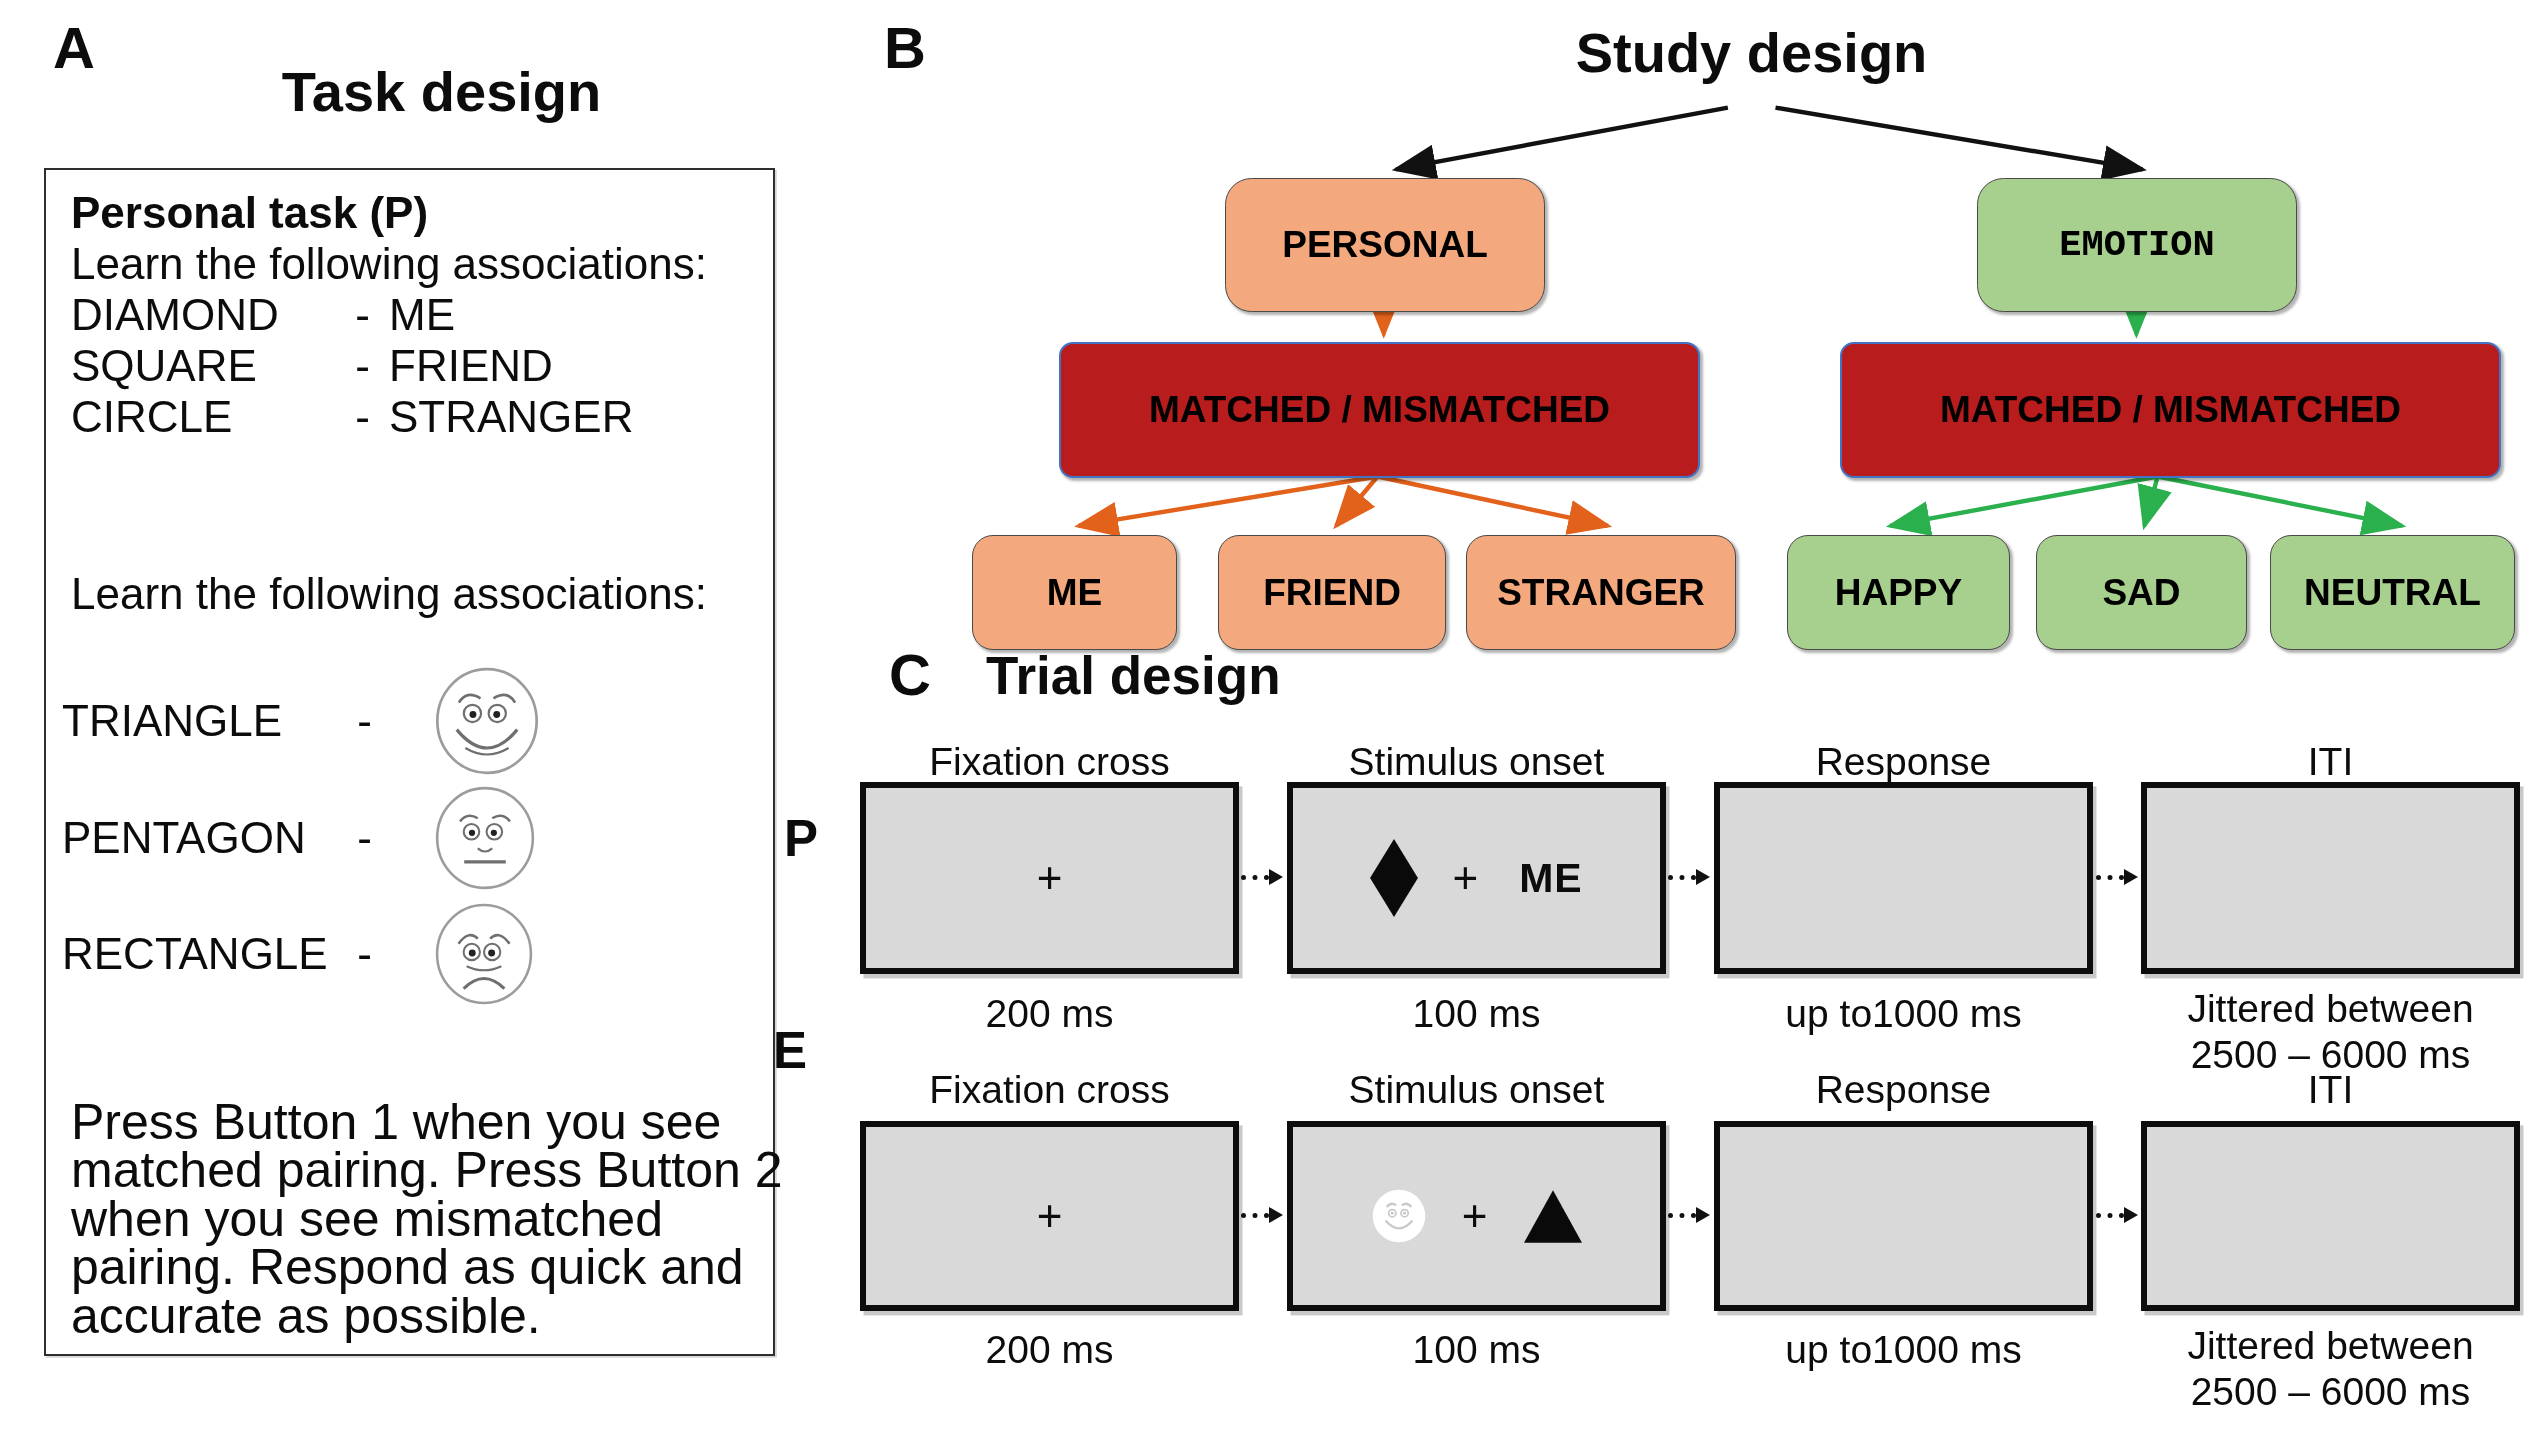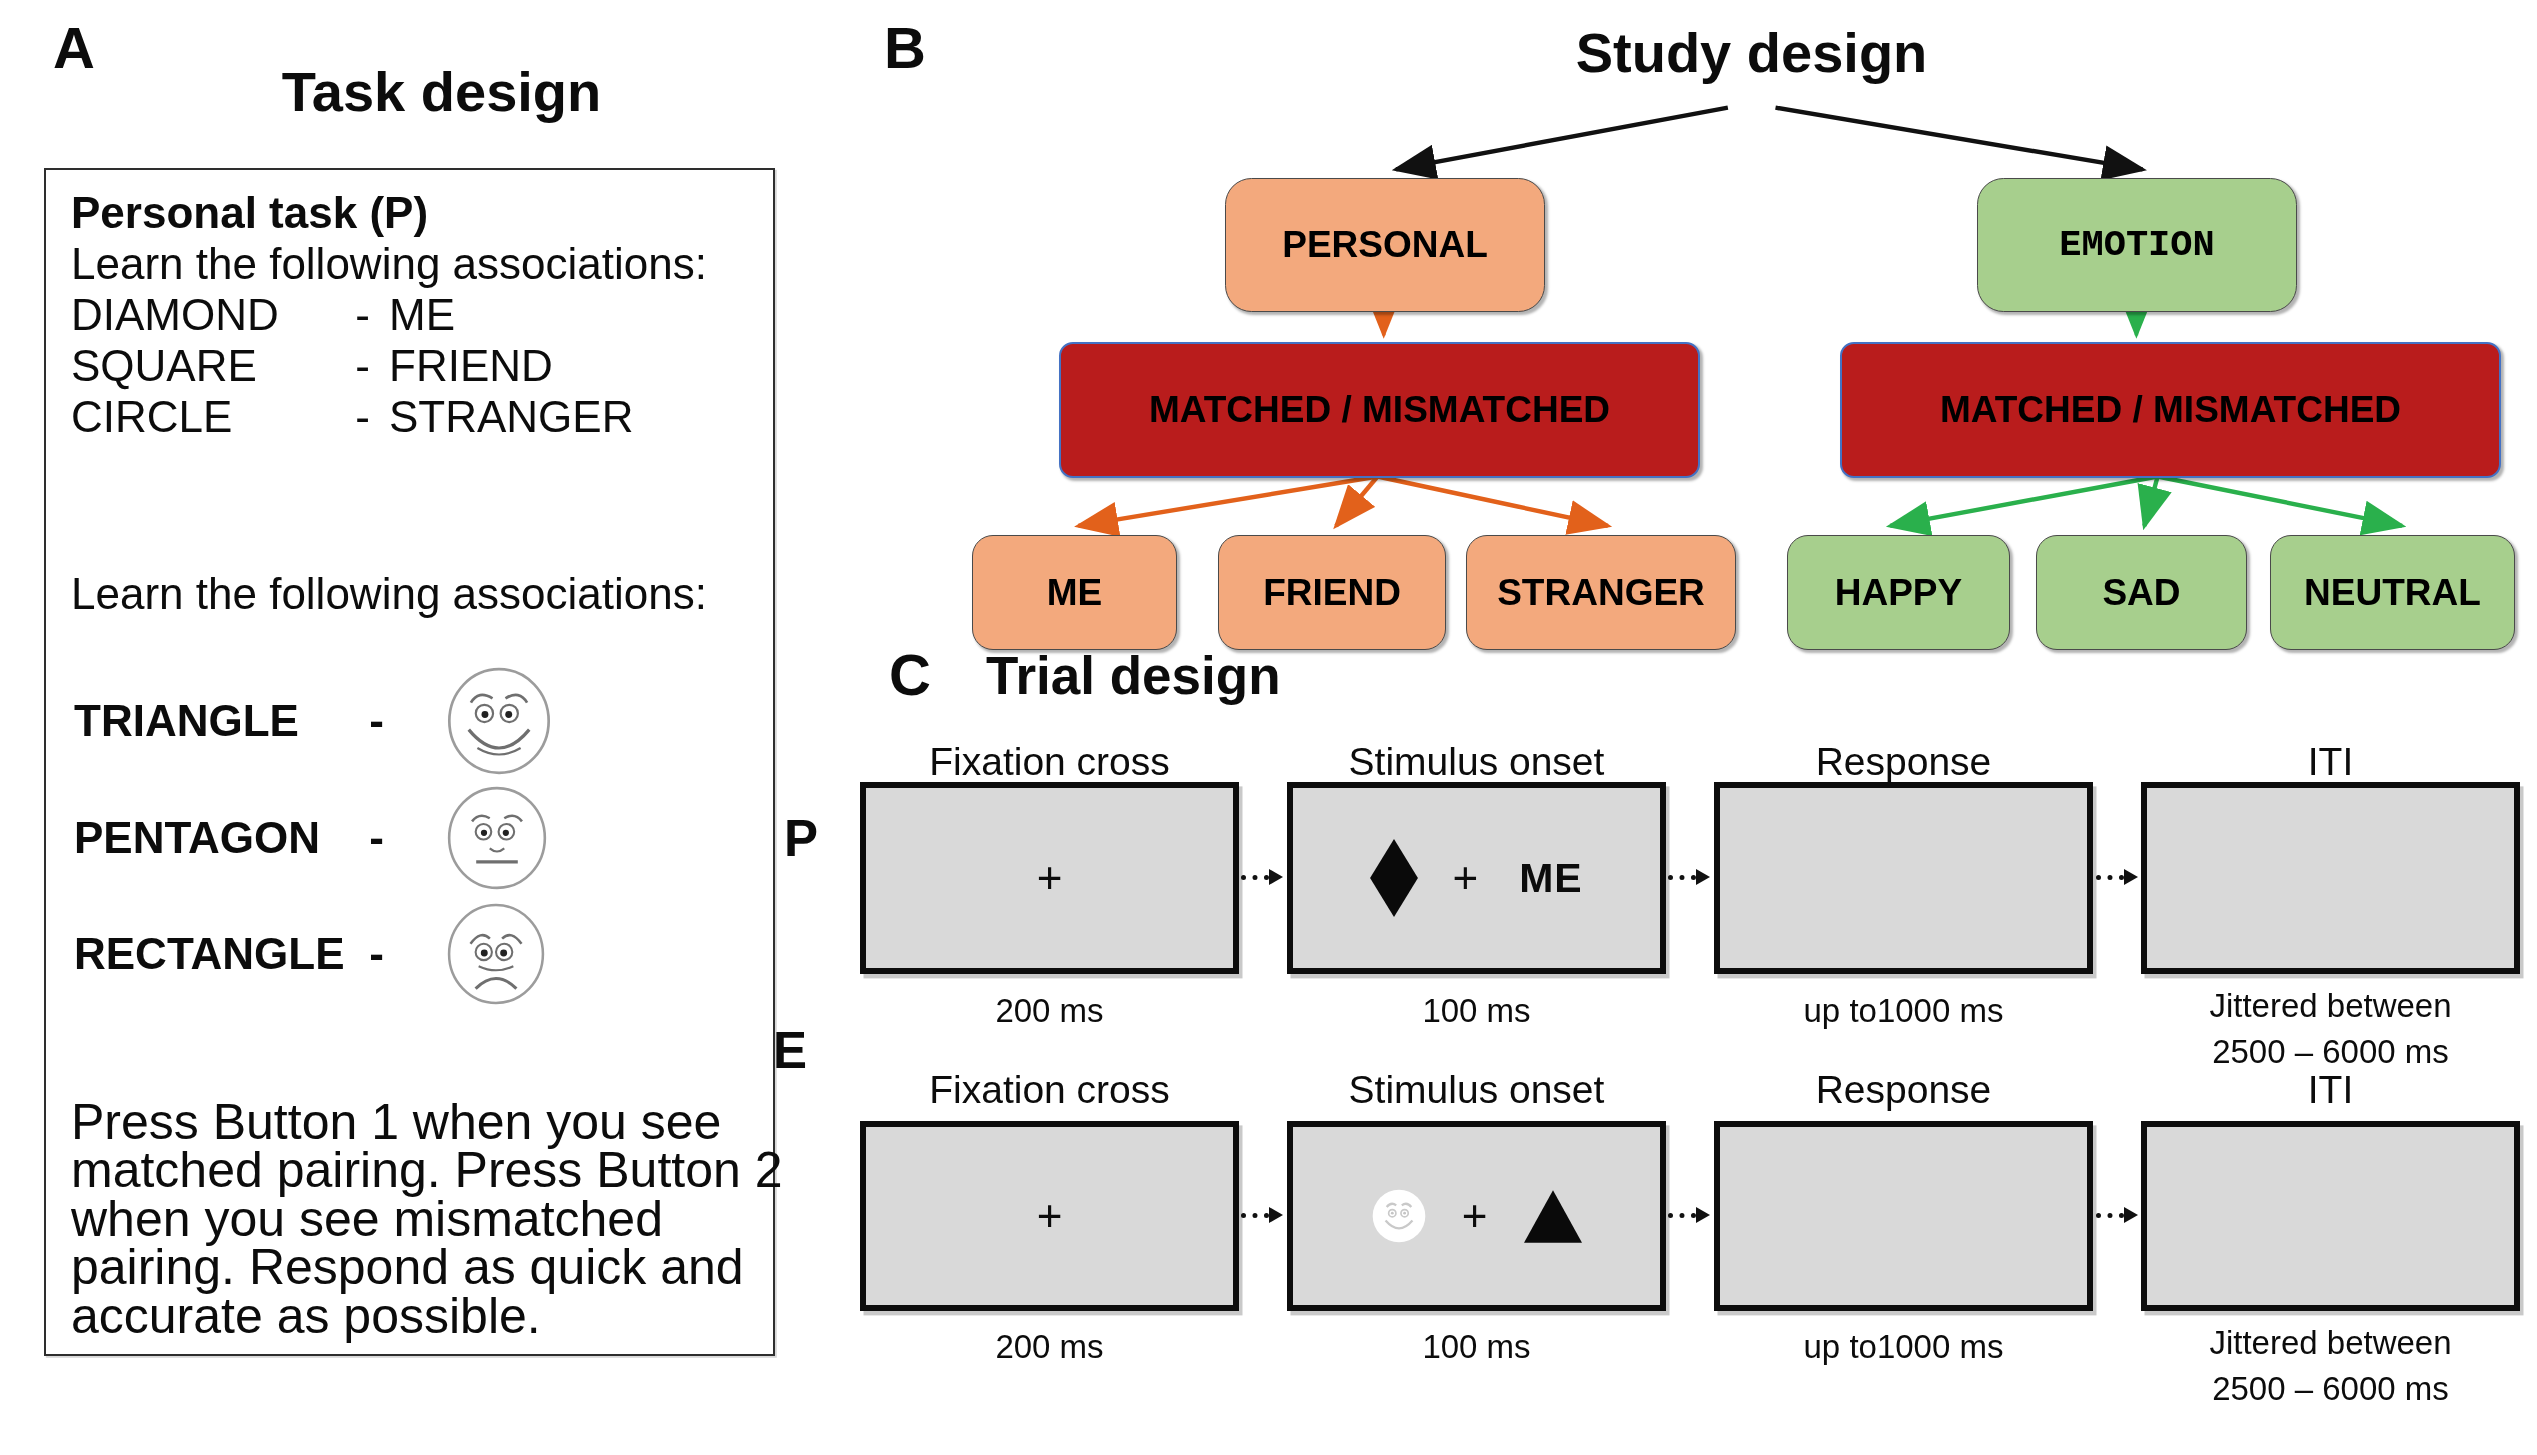--- a/index.html
+++ b/index.html
@@ -7,40 +7,40 @@
        font-family:"Liberation Sans","DejaVu Sans",sans-serif;color:#0c0c0c;}
   .panel-label{position:absolute;font-size:58px;font-weight:700;line-height:1;}
   .fig-title{position:absolute;font-size:56px;font-weight:700;line-height:1;text-align:center;}
   
   #taskbox{position:absolute;left:44px;top:168px;width:727px;height:1184px;
            border:2.6px solid #2e2e2e;background:#fff;box-shadow:1.8px 1.8px 0 #d8d8d8;}
   .a-line{position:absolute;left:25px;font-size:44px;line-height:1.15;white-space:nowrap;}
   .a-bold{font-weight:700;}
   .pair-row{position:absolute;left:25px;display:grid;grid-template-columns:265px 53px auto;font-size:44px;}
   .pair-row .dash{text-align:center;}
-  .assoc-row{position:absolute;left:28px;height:115px;display:flex;align-items:center;font-size:44px;font-weight:bold;}
+  .assoc-row{position:absolute;left:16px;height:115px;display:flex;align-items:center;font-size:44px;}
   .assoc-row .word{width:278px;}
   .assoc-row .dash{width:49px;text-align:center;}
   .assoc-row svg{margin-left:44px;}
   .instr-line{position:absolute;left:25px;font-size:50px;line-height:1.1;white-space:nowrap;}
   
   .node{position:absolute;display:flex;align-items:center;justify-content:center;
         font-weight:700;font-size:37px;text-align:center;color:#000;
         box-shadow:2.6px 2.6px 2.6px rgba(0,0,0,0.30);}
   .node-orange{background:#F3A97D;border:1.8px solid #4a4a4a;border-radius:26.5px;}
   .node-green{background:#A7CF8D;border:1.8px solid #4a4a4a;border-radius:26.5px;}
   .node-gray{background:#b91c1c;border:2.6px solid #4472C4;border-radius:14px;}
   .leaf{border-radius:21px;}
   #b-arrows{position:absolute;left:0;top:0;pointer-events:none;}
   
   .col-header{position:absolute;width:379px;text-align:center;font-size:39px;line-height:1.1;}
   .screen{position:absolute;width:379px;height:192px;background:#D9D9D9;border:6.2px solid #0d0d0d;
           box-sizing:border-box;display:flex;align-items:center;justify-content:center;
           box-shadow:3.5px 4.4px 0 #c9c9c9;}
-  .timing{position:absolute;width:379px;text-align:center;font-size:33px;line-height:1.1;white-space:nowrap;}
+  .timing{position:absolute;width:379px;text-align:center;font-size:39px;line-height:1.1;white-space:nowrap;}
   .row-label{position:absolute;font-size:51px;font-weight:700;line-height:1;}
   .fix{font-size:44px;line-height:1;font-weight:400;}
   .stim-word{font-size:41px;font-weight:700;letter-spacing:0.9px;}
   .scontent{display:flex;align-items:center;justify-content:center;}
   .dotarrow{position:absolute;display:flex;align-items:center;}
   .dotarrow .dots{width:28px;border-top:5.3px dotted #111;}
   .dotarrow .head{width:0;height:0;border-left:14px solid #111;
                   border-top:8.8px solid transparent;border-bottom:8.8px solid transparent;}
 </style>
 </head>

